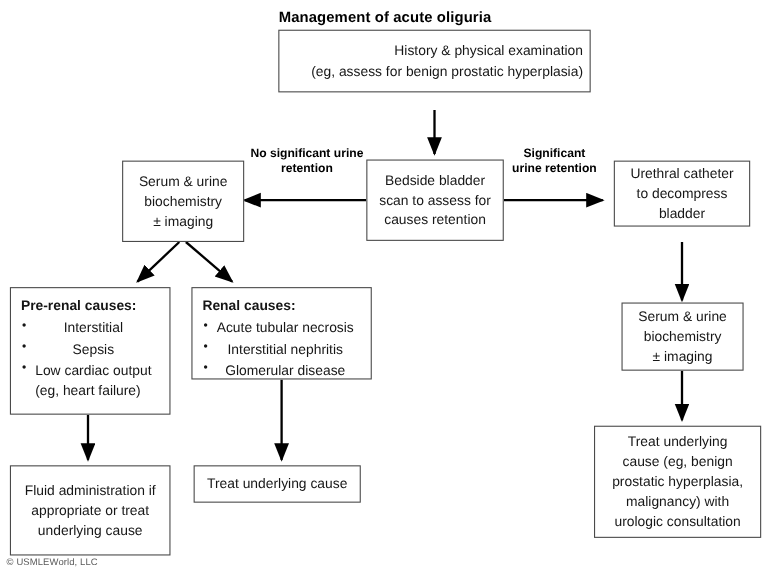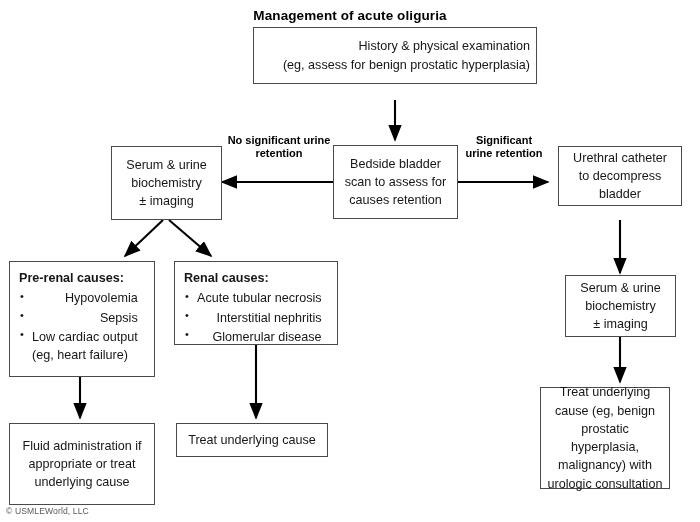--- a/index.html
+++ b/index.html
@@ -39,21 +39,21 @@
     border: 1.4px solid #4a4a4a;
     background: #ffffff;
     display: flex;
     flex-direction: column;
     justify-content: center;
     font-size: 12.6px;
     line-height: 1.45;
     color: #161616;
   }
   .node.center   { align-items: center; text-align: center; padding: 5px 6px; }
-  .node.listbox  { align-items: flex-start; text-align: right; padding: 7px 8px 8px 9px; justify-content: flex-start; }
+  .node.listbox  { align-items: flex-start; text-align: center; padding: 7px 8px 8px 9px; justify-content: flex-start; }
 
   .node .line { display: block; width: 100%; }
 
   .list-head {
     font-weight: bold;
     margin-bottom: 1px;
     font-size: 12.6px;
   }
   .bullets { list-style: none; }
   .bullets li {
@@ -164,21 +164,21 @@
 
   <div class="node center" style="left:558px; top:146px; width:124px; height:60px;">
     <span class="line">Urethral catheter</span>
     <span class="line">to decompress</span>
     <span class="line">bladder</span>
   </div>
 
   <div class="node listbox" style="left:9px; top:261px; width:146px; height:116px;">
     <span class="list-head">Pre-renal causes:</span>
     <ul class="bullets">
-      <li>Hypovolemia</li>
+      <li>Interstitial</li>
       <li>Sepsis</li>
       <li>Low cardiac output</li>
     </ul>
     <span class="sub-note">(eg, heart failure)</span>
   </div>
 
   <div class="node listbox" style="left:174px; top:261px; width:164px; height:84px;">
     <span class="list-head">Renal causes:</span>
     <ul class="bullets">
       <li>Acute tubular necrosis</li>
@@ -196,21 +196,21 @@
   <div class="node center" style="left:9px; top:423px; width:146px; height:82px;">
     <span class="line">Fluid administration if</span>
     <span class="line">appropriate or treat</span>
     <span class="line">underlying cause</span>
   </div>
 
   <div class="node center" style="left:176px; top:423px; width:152px; height:34px;">
     <span class="line">Treat underlying cause</span>
   </div>
 
-  <div class="node center" style="left:540px; top:387px; width:130px; height:102px;">
+  <div class="node center" style="left:540px; top:387px; width:152px; height:102px;">
     <span class="line">Treat underlying</span>
     <span class="line">cause (eg, benign</span>
     <span class="line">prostatic hyperplasia,</span>
     <span class="line">malignancy) with</span>
     <span class="line">urologic consultation</span>
   </div>
 
   <div class="footer">© USMLEWorld, LLC</div>
 
 </div>

